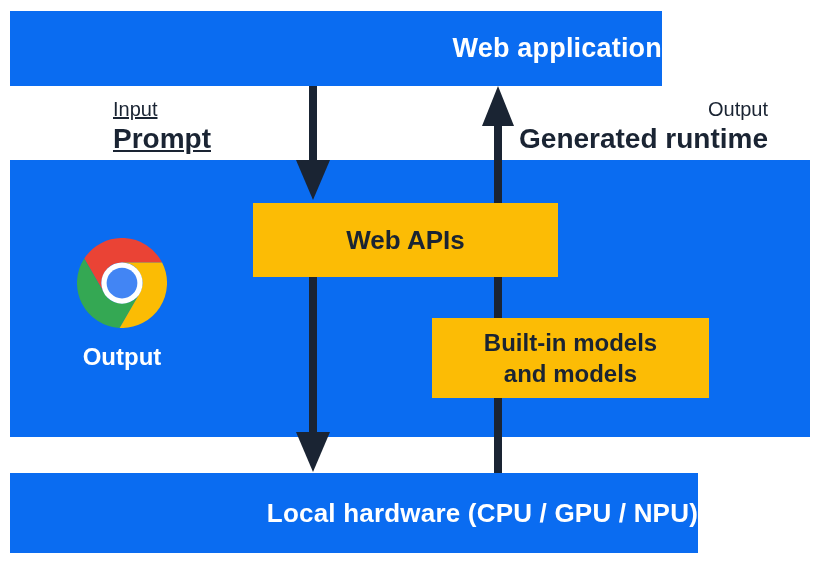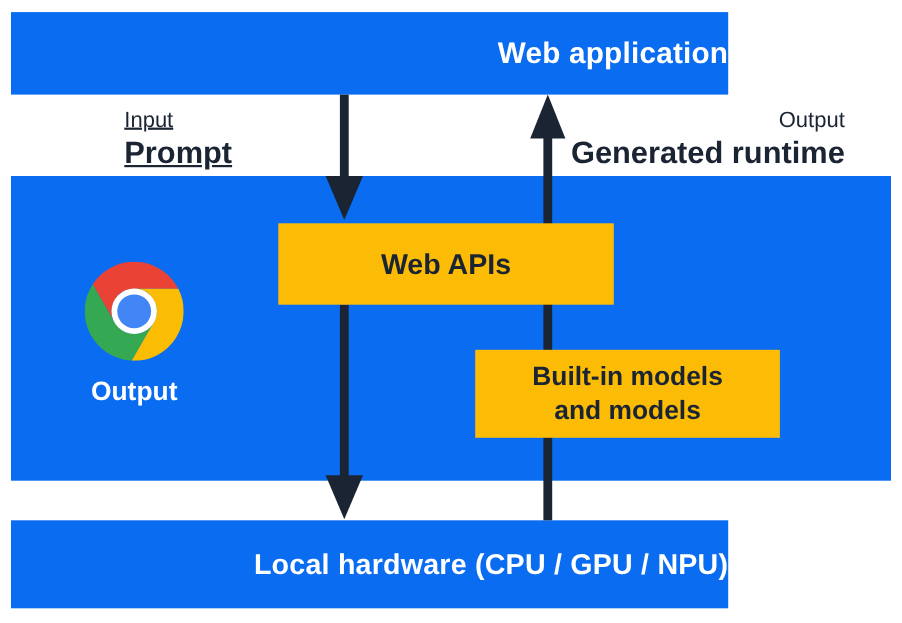--- a/index.html
+++ b/index.html
@@ -16,21 +16,21 @@
     font-family:"Liberation Sans","DejaVu Sans",sans-serif;
     overflow:hidden;
   }
   .bar{
     position:absolute;left:10px;width:652px;
     background:var(--blue);
     display:flex;align-items:center;justify-content:flex-end;
     z-index:1;
   }
   .bar-top{top:11px;height:75px;}
-  .bar-bottom{top:473px;height:80px;}
+  .bar-bottom{top:473px;height:80px;padding-left:36px;}
   .bar-label{
     color:var(--white);font-weight:bold;font-size:27px;letter-spacing:.2px;
   }
   .bar-bottom .bar-label{font-size:26px;}
   .panel-browser{
     position:absolute;left:10px;top:160px;width:800px;height:277px;
     background:var(--blue);z-index:1;
   }
   .io-label{position:absolute;top:99px;z-index:2;color:var(--dark);line-height:1;}
   .io-left{left:113px;text-align:left;text-decoration:underline;}

